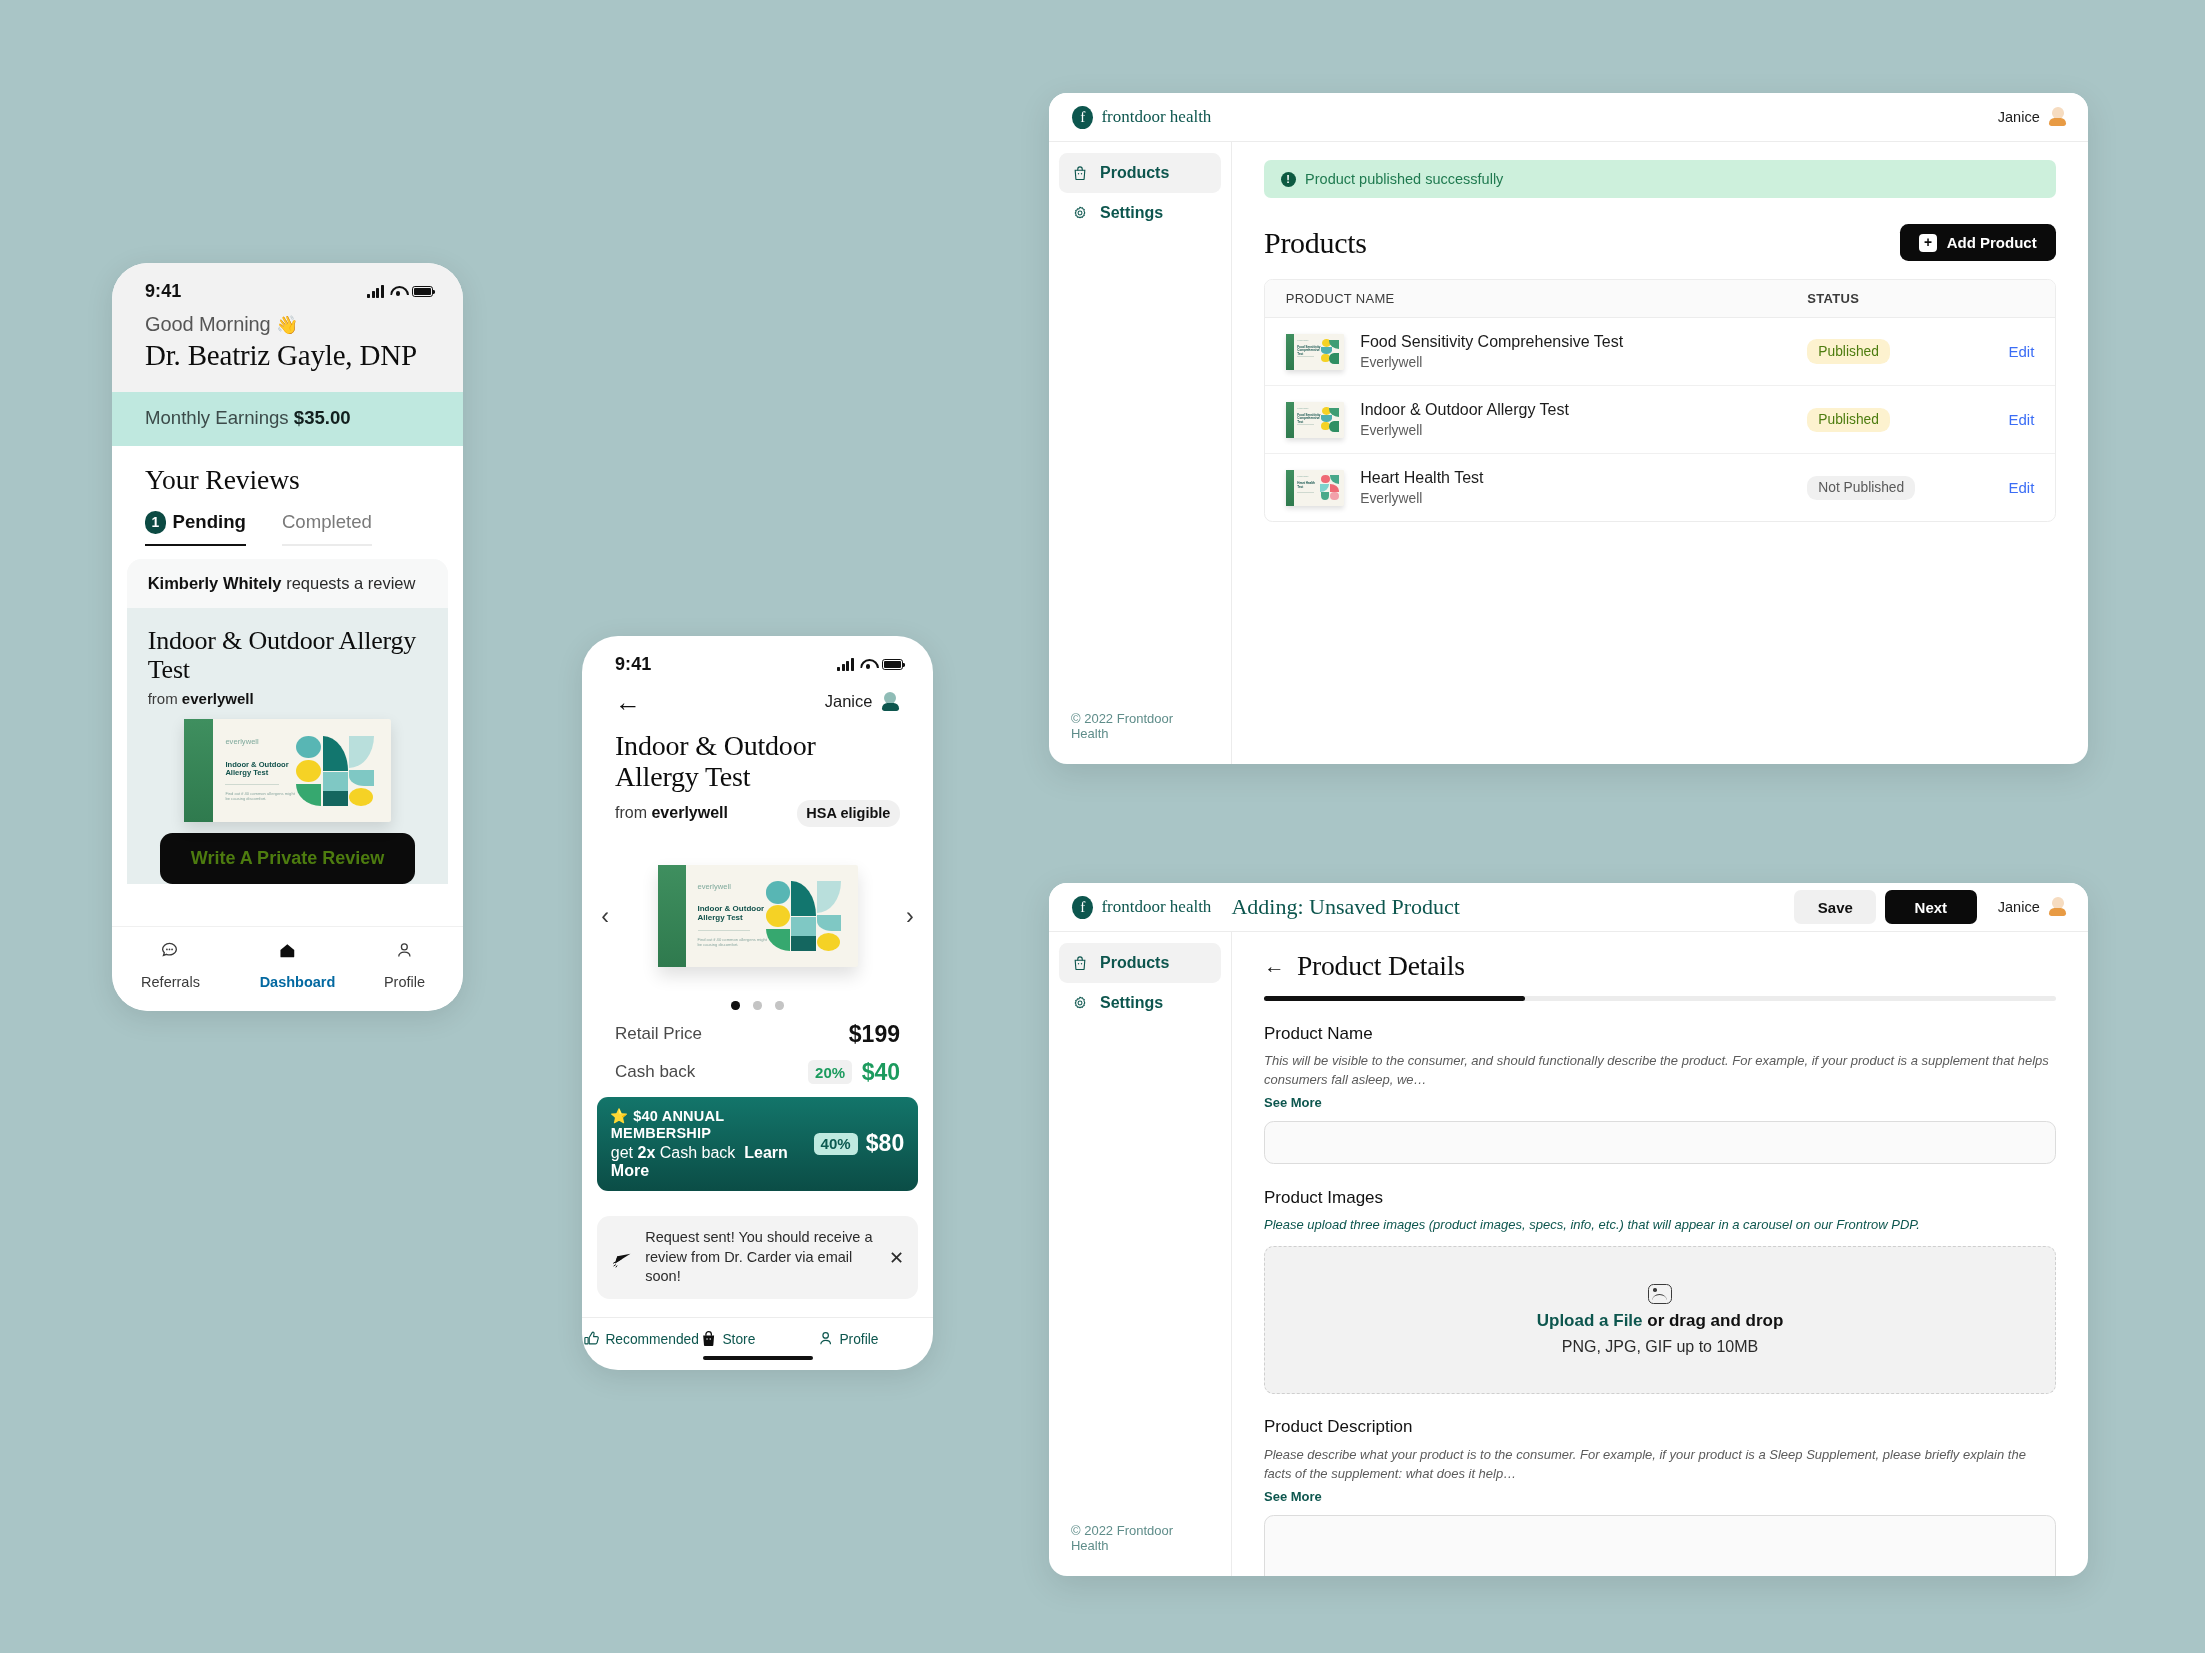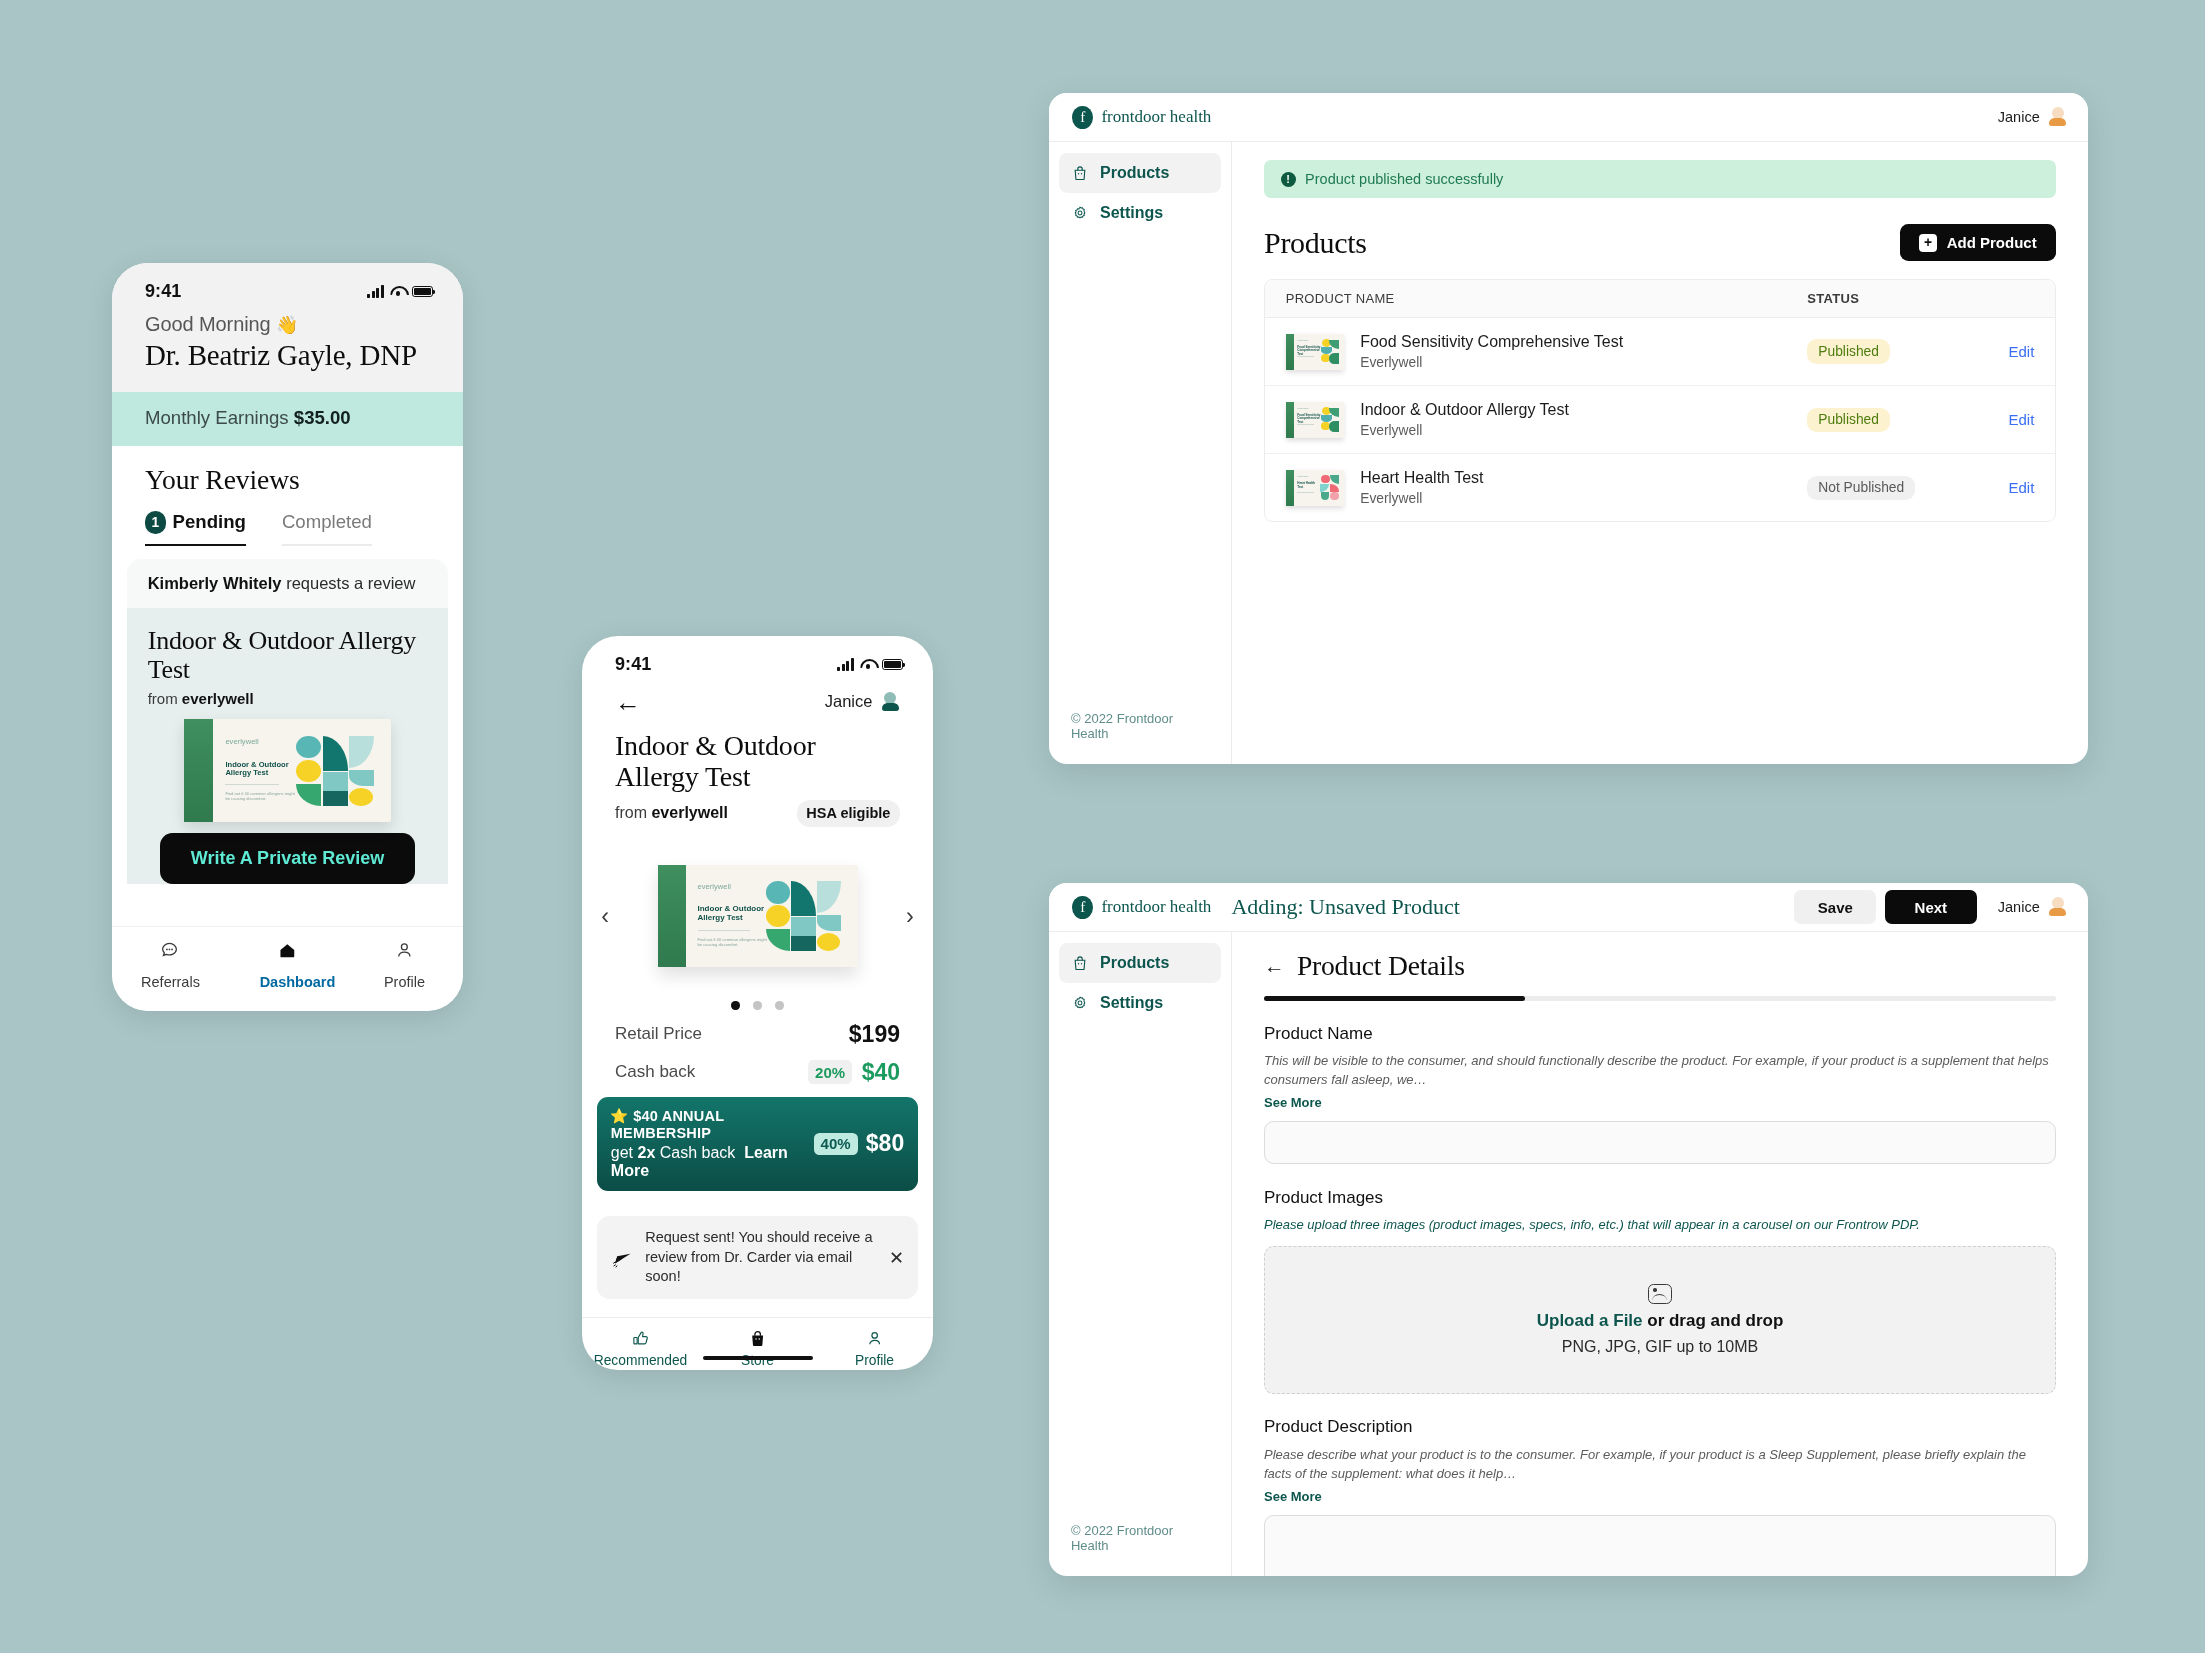--- a/index.html
+++ b/index.html
@@ -74,21 +74,21 @@
     border-radius: 15px 15px 0 0; overflow: hidden;
   }
   .rc-head { padding: 15px 20.7px; font-size: 16.5px; color: #2b2b2b; background: #f7f8f8; }
   .rc-head b { color: #111; }
   .rc-main { background: #e6eeee; padding: 18px 20.7px 0; }
   .rc-title { font-size: 26px; line-height: 1.12; color: #0d0d0d; letter-spacing:-0.2px;}
   .rc-from { margin-top: 5.5px; font-size: 15px; color: #3a3a3a; }
   .rc-from b { color: #111; }
   .rc-img { display:flex; justify-content:center; padding: 12.4px 0 4.1px; }
   .btn-black {
-    margin: 6.9px 12.4px 0; background: #0b0b0b; color: #5eead4;
+    margin: 6.9px 12.4px 0; background: #0b0b0b; color: #4d7c0f;
     border-radius: 12.4px; text-align: center; padding: 15px 0;
     font-size: 18px; font-weight: 700;
   }
 
   .tabbar {
     position:absolute; left:0; right:0; bottom:0;
     background:#fff; border-top: 0.7px solid #f0f0f0;
     display:flex; padding: 12.4px 0 20.7px;
     border-radius: 0 0 36px 36px;
   }
@@ -148,21 +148,21 @@
   .memb-l2 b { font-weight:700; }
   .memb-pct { background:#bfeae0; color:#0d5a51; border-radius:5.5px; padding:2.8px 6.9px; font-size:15px; font-weight:700; margin-right:8.3px;}
   .memb-amt { font-size: 23px; font-weight:700; }
 
   .toastwrap { margin-top: 13.8px; background:#fff; border-radius: 18px 18px 0 0; padding: 11px 15px 0; }
   .toast { background:#f3f3f3; border-radius: 12.4px; padding: 12.4px 13.8px; display:flex; align-items:center; gap: 11px; }
   .toast-txt { flex:1; font-size: 14.5px; line-height:1.35; color:#2b2b2b; }
   .toast-x { font-size: 18px; color:#2b2b2b; }
 
   .p2-tabbar { border-top: 0.7px solid #ececec; display:flex; padding: 11px 0 8.3px; }
-  .p2-tabitem { flex:1; display:flex; flex-direction:column; align-items:center; gap:4.1px;text-align:right; }
+  .p2-tabitem { flex:1; display:flex; flex-direction:row; align-items:center; gap:4.1px;text-align:right; }
   .p2-tabitem .lab { font-size: 13.8px; color:#0d564e; }
 
   
   .win {
     position: absolute; background: #fff; border-radius: 18px;
     box-shadow: 0 9.6px 33px rgba(0,0,0,0.10);
     overflow: hidden;
   }
   .win1 { left: 1049px; top: 93px; width: 1039px; height: 671px; }
   .win2 { left: 1049px; top: 883px; width: 1039px; height: 693px; }

